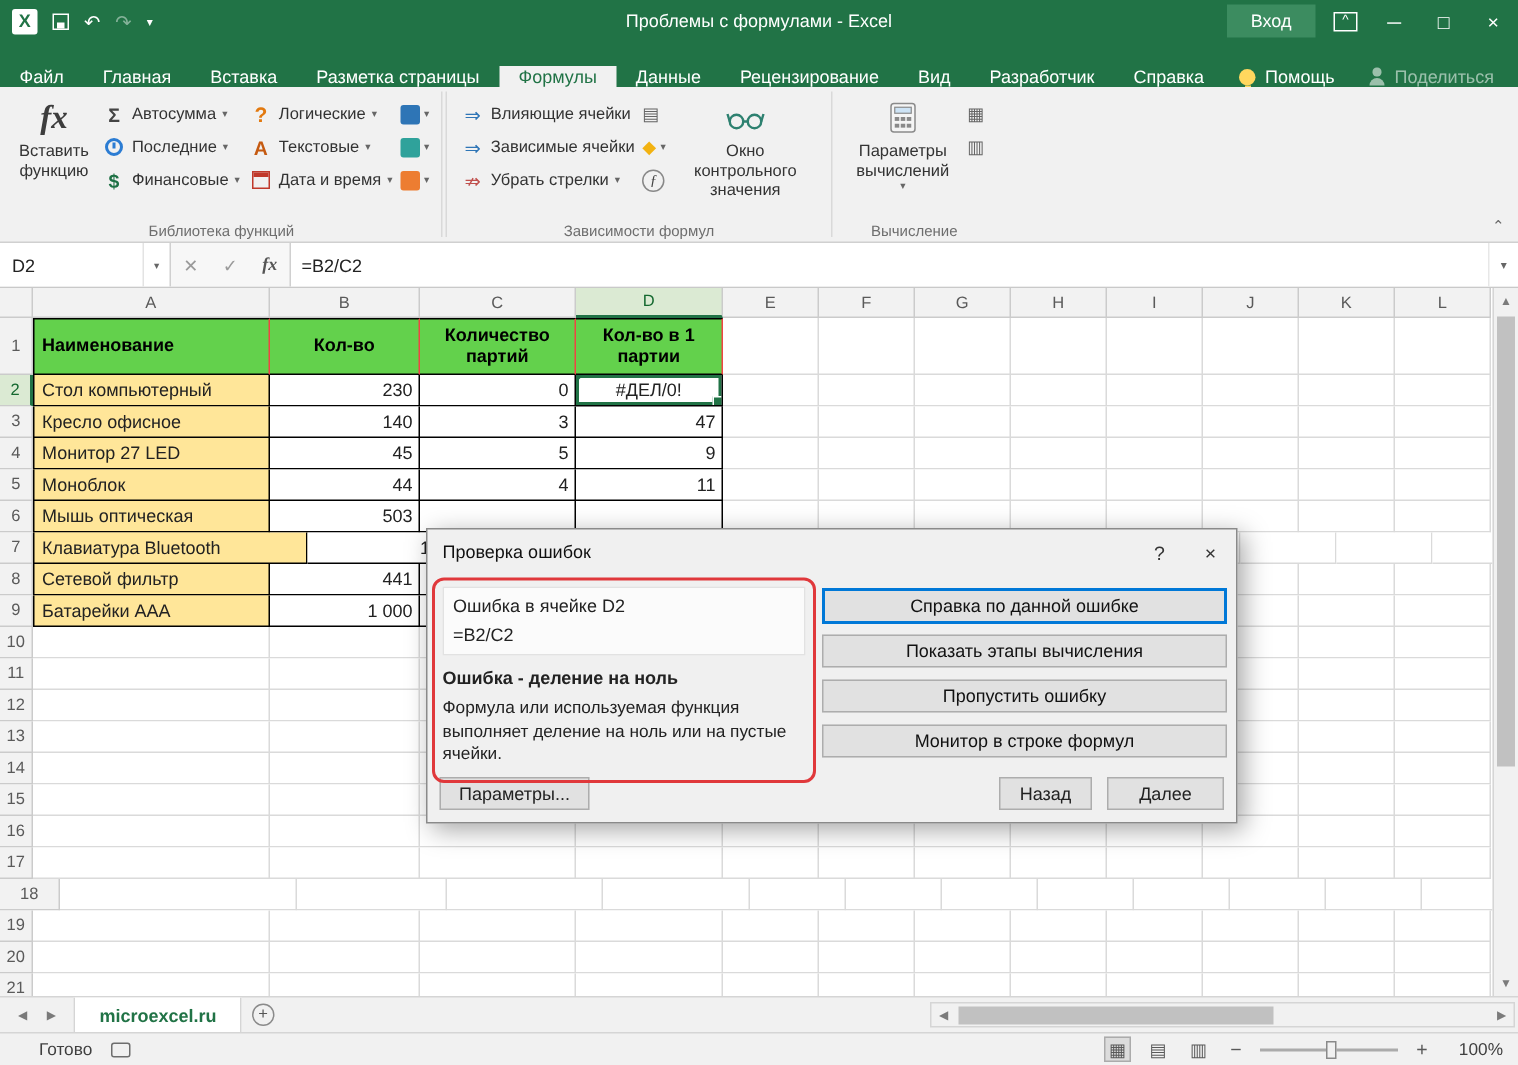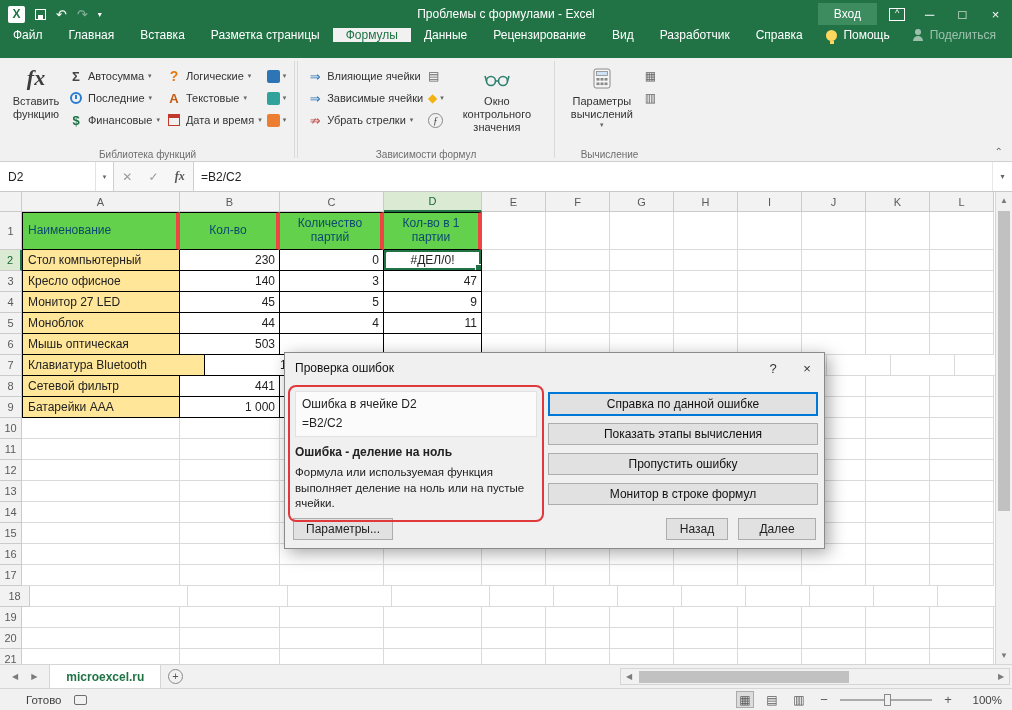--- a/index.html
+++ b/index.html
@@ -15,21 +15,21 @@
 .qat-ch{font-size:13px;line-height:1}
 .dim{opacity:.45}
 .qat-caret{font-size:8px}
 .title-text{position:absolute;left:0;right:0;top:0;height:28px;display:flex;align-items:center;justify-content:center;pointer-events:none}
 .tb-right{margin-left:auto;display:flex;align-items:center;height:100%;z-index:2}
 .signin{background:#3c8c60;height:22px;display:flex;align-items:center;padding:0 16px;margin-right:12px}
 .rdo-ic{width:16px;height:13px;border:1px solid #fff;display:flex;align-items:flex-start;justify-content:center;font-size:9px;line-height:9px;margin-right:8px}
 .win-btn{width:33px;height:28px;display:flex;align-items:center;justify-content:center;font-size:13px}
 
 
-.tabrow{height:30px;background:var(--accent,#217346);display:flex;color:#fff;align-items:flex-start}
+.tabrow{height:30px;background:var(--accent,#217346);display:flex;color:#fff;align-items:flex-end}
 .tabs-strip{display:flex;align-items:stretch}
 .rtab{display:flex;align-items:center;padding:0 13px;cursor:default}
 .rtab.active{background:#F1F1F1;color:var(--accent,#217346)}
 .tabrow-right{margin-left:auto;display:flex;align-items:center;gap:22px;padding-right:16px}
 .help-item,.share-item{display:flex;align-items:center;gap:6px}
 .share-item{opacity:.55}
 .bulb-ic{width:11px;height:11px;border-radius:50%;background:#FFD75E;position:relative}
 .bulb-ic::after{content:'';position:absolute;left:3.5px;bottom:-3px;width:4px;height:3px;background:#FFD75E}
 .person-ic{width:12px;height:12px;position:relative}
 .person-ic::before{content:'';position:absolute;top:0;left:3.5px;width:5.5px;height:5.5px;border-radius:50%;background:#fff}
@@ -77,21 +77,21 @@
 
 
 .sheet-area{position:relative;height:472px;background:#fff;overflow:hidden}
 .grid{position:absolute;left:0;top:0;right:17px;bottom:0;overflow:hidden}
 .grid-row{display:flex}
 .gcell{flex:none;border-right:1px solid #DADADA;border-bottom:1px solid #DADADA;display:flex;align-items:center;font-size:12px;overflow:hidden;white-space:nowrap;background:#fff}
 .hdr{background:#F2F2F2;color:#5A5A5A;justify-content:center;font-size:11px;border-color:#CBCBCB}
 .hdr.sel{background:#DBEAD3;color:#14682F}
 .col-hdr.sel{border-bottom:2px solid var(--accent,#217346)}
 .row-hdr.sel{border-right:2px solid var(--accent,#217346)}
-.thead{background:var(--hdr-green,#63D14C);font-weight:normal;color:#0c4a6e;justify-content:center;text-align:center;white-space:normal;line-height:1.15;border-right:4px solid #ef4444;border-bottom:1px solid #000;border-top:1px solid #000}
+.thead{background:var(--hdr-green,#63D14C);font-weight:bold;color:#000000;justify-content:center;text-align:center;white-space:normal;line-height:1.15;border-right:1px solid #ef4444;border-bottom:1px solid #000;border-top:1px solid #000}
 .thead.a-col{justify-content:flex-start;text-align:left;padding-left:5px}
 .left-edge{border-left:1px solid #000}
 .tcell{border-right:1px solid #000;border-bottom:1px solid #000}
 .name-cell{background:var(--name-yellow,#FFE699);padding-left:5px}
 .num-cell{justify-content:flex-end;padding-right:4px}
 .err-cell{justify-content:center;position:relative}
 .sel-cell{box-shadow:inset 0 0 0 2px var(--accent,#217346)}
 .sel-cell::before{content:'';position:absolute;left:0;top:0;width:0;height:0;border-top:5px solid #1E7145;border-right:5px solid transparent}
 .sel-cell::after{content:'';position:absolute;right:0;bottom:0;width:5px;height:5px;background:var(--accent,#217346);border-left:1px solid #fff;border-top:1px solid #fff}
 .vscroll{position:absolute;top:0;right:0;bottom:0;width:17px;background:#F1F1F1;border-left:1px solid #D5D5D5}
@@ -607,21 +607,21 @@
         <div class="gcell" style="width: 64px; height: 21px;"></div>
         <div class="gcell" style="width: 64px; height: 21px;"></div>
         <div class="gcell" style="width: 64px; height: 21px;"></div>
         <div class="gcell" style="width: 64px; height: 21px;"></div>
         <div class="gcell" style="width: 64px; height: 21px;"></div>
         <div class="gcell" style="width: 64px; height: 21px;"></div>
         <div class="gcell" style="width: 64px; height: 21px;"></div>
         <div class="gcell" style="width: 64px; height: 21px;"></div>
       </div>
       <div class="grid-row">
-        <div class="gcell hdr row-hdr" style="width: 30px; height: 21px;">18</div>
+        <div class="gcell hdr row-hdr" style="width: 40px; height: 21px;">18</div>
         <div class="gcell" style="width: 158px; height: 21px;"></div>
         <div class="gcell" style="width: 100px; height: 21px;"></div>
         <div class="gcell" style="width: 104px; height: 21px;"></div>
         <div class="gcell" style="width: 98px; height: 21px;"></div>
         <div class="gcell" style="width: 64px; height: 21px;"></div>
         <div class="gcell" style="width: 64px; height: 21px;"></div>
         <div class="gcell" style="width: 64px; height: 21px;"></div>
         <div class="gcell" style="width: 64px; height: 21px;"></div>
         <div class="gcell" style="width: 64px; height: 21px;"></div>
         <div class="gcell" style="width: 64px; height: 21px;"></div>

